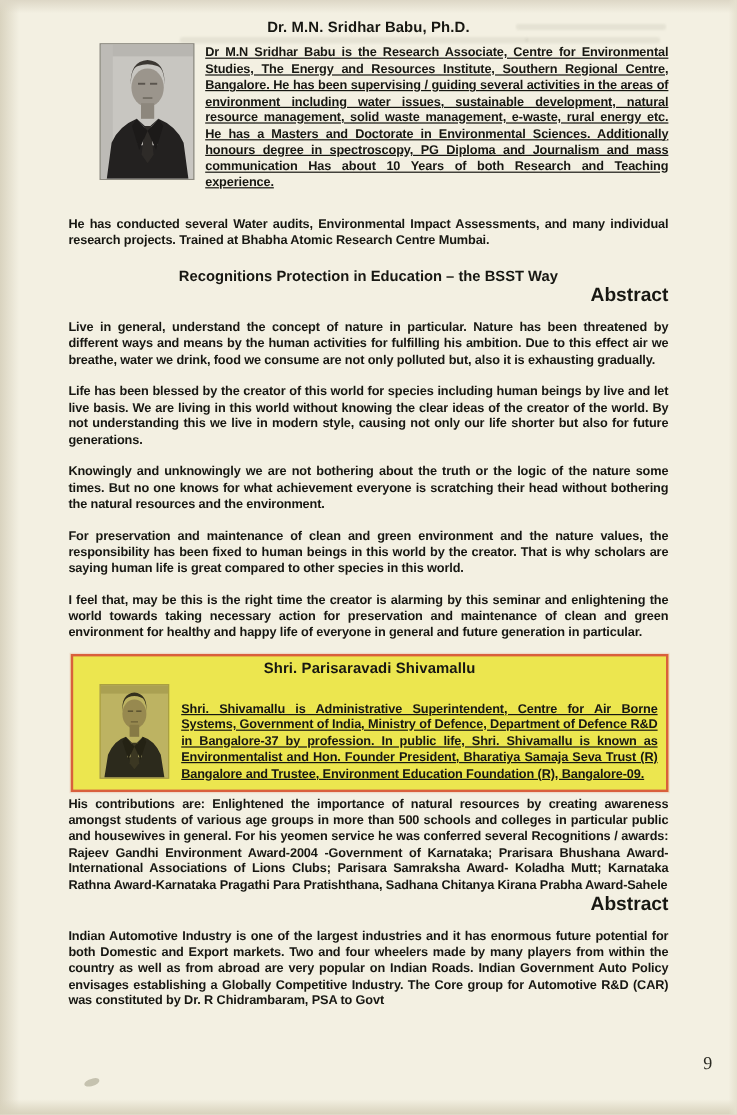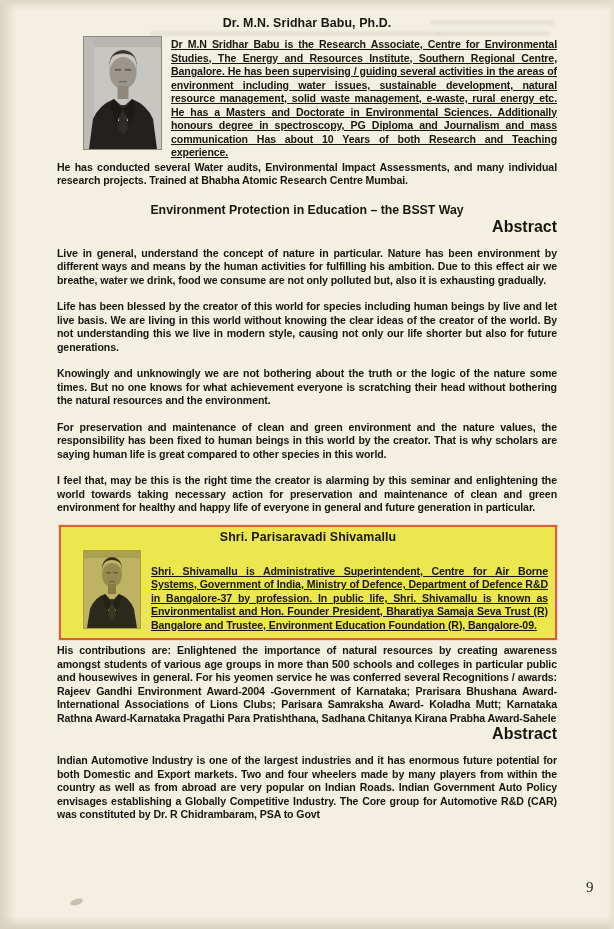--- a/index.html
+++ b/index.html
@@ -26,21 +26,21 @@
   .bio-title { font-size:12.4px; line-height:15px; text-align:center; margin:0 0 5px 0; letter-spacing:.1px; }
   .bio-row { display:flex; align-items:flex-start;text-decoration:underline; }
   .photo { flex:none; }
   .photo svg { display:block; width:100%; height:100%; }
   .photo1 { width:77px; height:112px; margin-left:26px; margin-right:9px; border:1px solid #8d8a80; background:#c8c6c1; }
   .photo2 { width:56px; height:77px; margin-left:15px; margin-right:10px; margin-top:1px; border:1px solid #aaa040; background:#bdb362; }
 
   .bio-text, .para { font-size:10.6px; line-height:13.5px; text-align:justify; letter-spacing:-.1px; margin:0; }
   .bio-text { flex:1; margin-top:2px; }
   .para { margin-top:13px; }
-  .para.tight { margin-top:1px; }
+  .para.tight { margin-top:21px; }
   .para.after-box { margin-top:4px; }
 
   .sec-title { font-size:12.3px; line-height:15px; text-align:center; margin:15px 0 0 0; }
   .sec-sub   { font-size:16px; line-height:15px; text-align:right; margin:1px 0 0 0; }
 
   .highlight-box {
     margin:10px 0 0 2px; border:2px solid #15803d; background:#ece64f;
     padding:3px 7px 6px 7px; box-shadow:0 0 0 1px rgba(217,95,60,.15);
   }
   .highlight-box .bio-title { margin-bottom:4px; }
@@ -86,24 +86,24 @@
           <path d="M36.5 68 L41.5 68 L44 92 L39 99 L34 92 Z" fill="#2e2b28"></path>
           <path d="M30 62 L39 72 L32 88 L26 68 Z" fill="#1c1a19"></path>
           <path d="M48 62 L39 72 L46 88 L52 68 Z" fill="#1c1a19"></path>
         </svg>
       </div>
       <p class="bio-text">Dr M.N Sridhar Babu is the Research Associate, Centre for Environmental Studies, The Energy and Resources Institute, Southern Regional Centre, Bangalore.  He has been supervising / guiding several activities in the areas of environment including water issues, sustainable development, natural resource management, solid waste management, e-waste, rural energy etc. He has a Masters and Doctorate in Environmental Sciences. Additionally honours degree in spectroscopy, PG Diploma and Journalism and mass communication Has about 10 Years of both Research and Teaching experience.</p>
     </div>
 
     <p class="para tight">He has conducted several Water audits, Environmental Impact Assessments, and many individual research projects. Trained at Bhabha Atomic Research Centre Mumbai.</p>
 
-    <h2 class="sec-title">Environment Protection in Education – the BSST Way</h2>
+    <h2 class="sec-title">Recognitions Protection in Education – the BSST Way</h2>
     <h3 class="sec-sub">Abstract</h3>
 
-    <p class="para">Live in general, understand the concept of nature in particular. Nature has been environment by different ways and means by the human activities for fulfilling his ambition. Due to this effect air we breathe, water we drink, food we consume are not only polluted but, also it is exhausting gradually.</p>
+    <p class="para">Live in general, understand the concept of nature in particular. Nature has been threatened by different ways and means by the human activities for fulfilling his ambition. Due to this effect air we breathe, water we drink, food we consume are not only polluted but, also it is exhausting gradually.</p>
     <p class="para">Life has been blessed by the creator of this world for species including human beings by live and let live basis.  We are living in this world without knowing the clear ideas of the creator of the world. By not understanding this we live in modern style, causing not only our life shorter but also for future generations.</p>
     <p class="para">Knowingly and unknowingly we are not bothering about the truth or the logic of the nature some times. But no one knows for what achievement everyone is scratching their head without bothering the natural resources and the environment.</p>
     <p class="para">For preservation and maintenance of clean and green environment and the nature values, the responsibility has been fixed to human beings in this world by the creator.  That is why scholars are saying human life is great compared to other species in this world.</p>
     <p class="para">I feel that, may be this is the right time the creator is alarming by this seminar and enlightening the world towards taking necessary action for preservation and maintenance of clean and green environment for healthy and happy life of everyone in general and future generation in particular.</p>
 
     <div class="highlight-box" style="background-color: rgb(236, 230, 79); border-color: rgb(217, 95, 60);">
       <h1 class="bio-title">Shri. Parisaravadi Shivamallu</h1>
       <div class="bio-row">
         <div class="photo photo2">
           <svg viewBox="0 0 56 77" aria-hidden="true">

